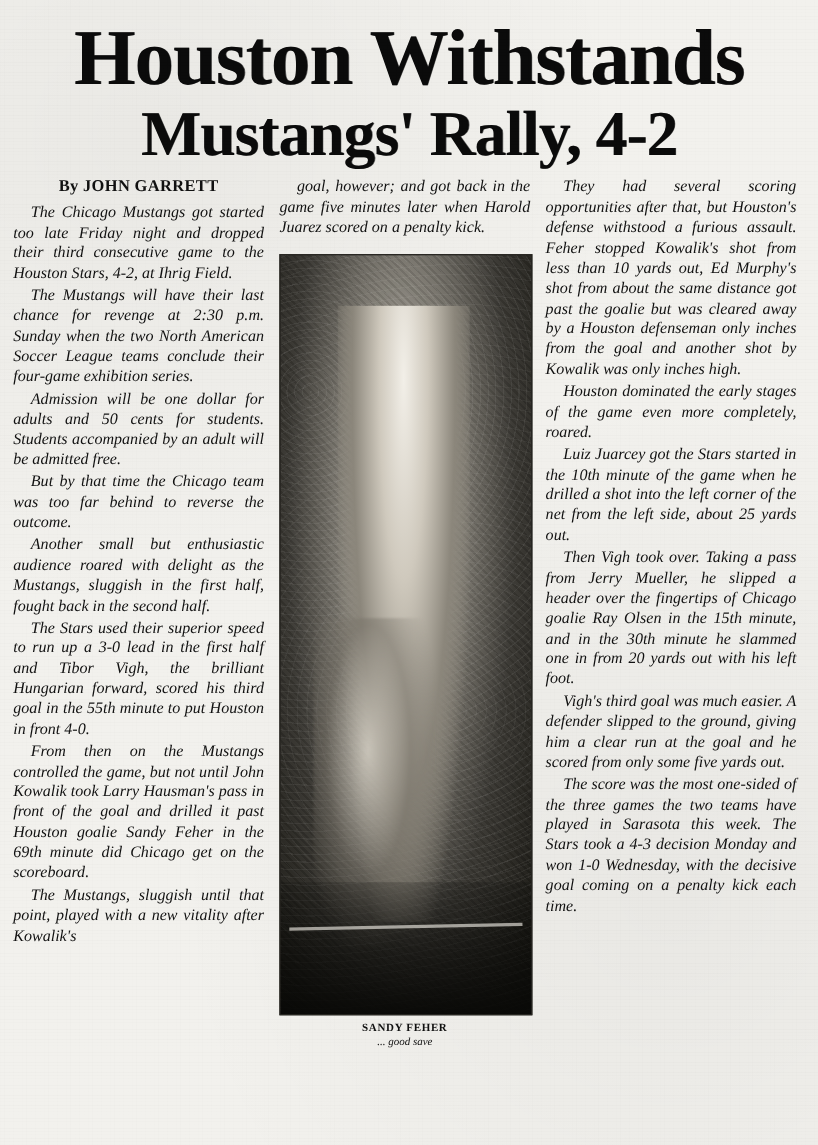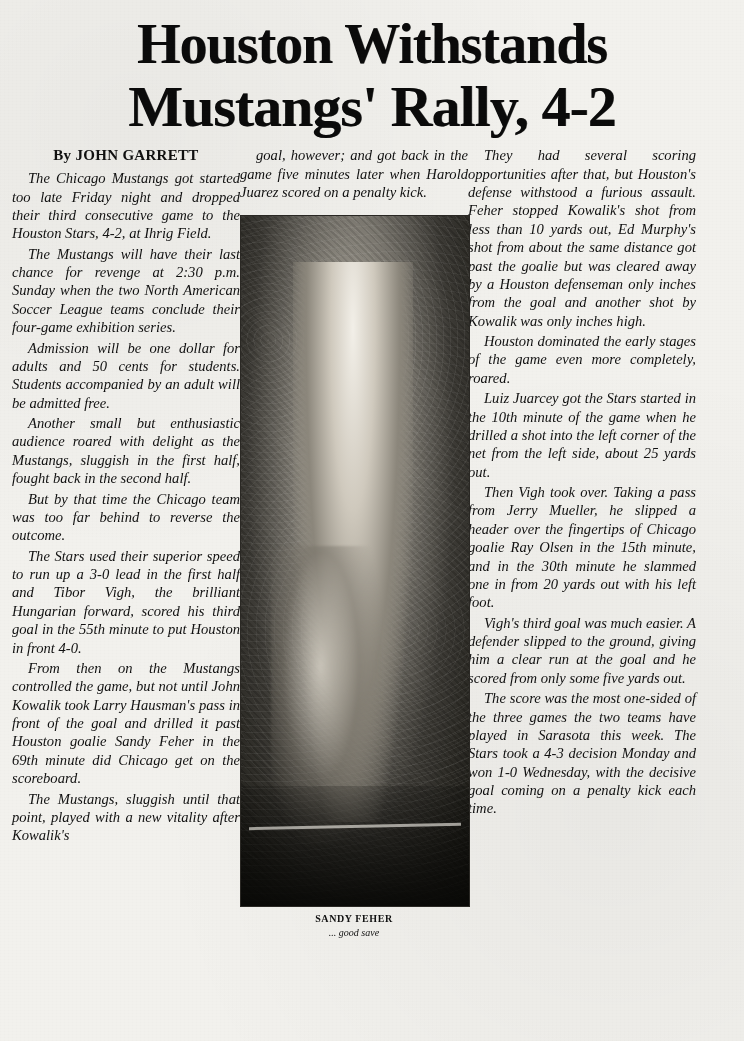--- a/index.html
+++ b/index.html
@@ -36,34 +36,35 @@
   }
   .headline {
     text-align: center;
     font-weight: 700;
     letter-spacing: -1px;
     line-height: 0.95;
     color: #0b0b0b;
     text-shadow: 0.5px 0 0 rgba(0,0,0,0.55);
   }
   .headline .line1 {
-    font-size: 56px;
+    font-size: 72px;
     display: block;
     margin: 2px 0 8px 0;
     white-space: nowrap;
     font-family: Liberation Serif, serif;
   }
   .headline .line2 {
     font-size: 58px;
     display: block;
     margin-bottom: 10px;
     white-space: nowrap;
   }
   .columns {
     display: flex;
+    gap: 14px;
     margin-top: 12px;
     align-items: flex-start;
   }
   .col {
     width: 228px;
     font-size: 14.6px;
     line-height: 1.26;
     text-align: justify;
     text-justify: inter-word;
   }
@@ -167,22 +168,22 @@
     <span class="line2">Mustangs' Rally, 4-2</span>
   </div>
 
   <div class="columns">
 
     <div class="col left">
       <div class="byline">By JOHN GARRETT</div>
       <p class="para">The Chicago Mustangs got started too late Friday night and dropped their third consecutive game to the Houston Stars, 4-2, at Ihrig Field.</p>
       <p class="para">The Mustangs will have their last chance for revenge at 2:30 p.m. Sunday when the two North American Soccer League teams conclude their four-game exhibition series.</p>
       <p class="para">Admission will be one dollar for adults and 50 cents for students. Students accompanied by an adult will be admitted free.</p>
+      <p class="para">But by that time the Chicago team was too far behind to reverse the outcome.</p>
       <p class="para">Another small but enthusiastic audience roared with delight as the Mustangs, sluggish in the first half, fought back in the second half.</p>
-      <p class="para">But by that time the Chicago team was too far behind to reverse the outcome.</p>
       <p class="para">The Stars used their superior speed to run up a 3-0 lead in the first half and Tibor Vigh, the brilliant Hungarian forward, scored his third goal in the 55th minute to put Houston in front 4-0.</p>
       <p class="para">From then on the Mustangs controlled the game, but not until John Kowalik took Larry Hausman's pass in front of the goal and drilled it past Houston goalie Sandy Feher in the 69th minute did Chicago get on the scoreboard.</p>
       <p class="para">The Mustangs, sluggish until that point, played with a new vitality after Kowalik's</p>
     </div>
 
     <div class="col mid">
       <div class="mid-top">
         <p class="para">goal, however; and got back in the game five minutes later when Harold Juarez scored on a penalty kick.</p>
       </div>
       <div class="photo-wrap">

